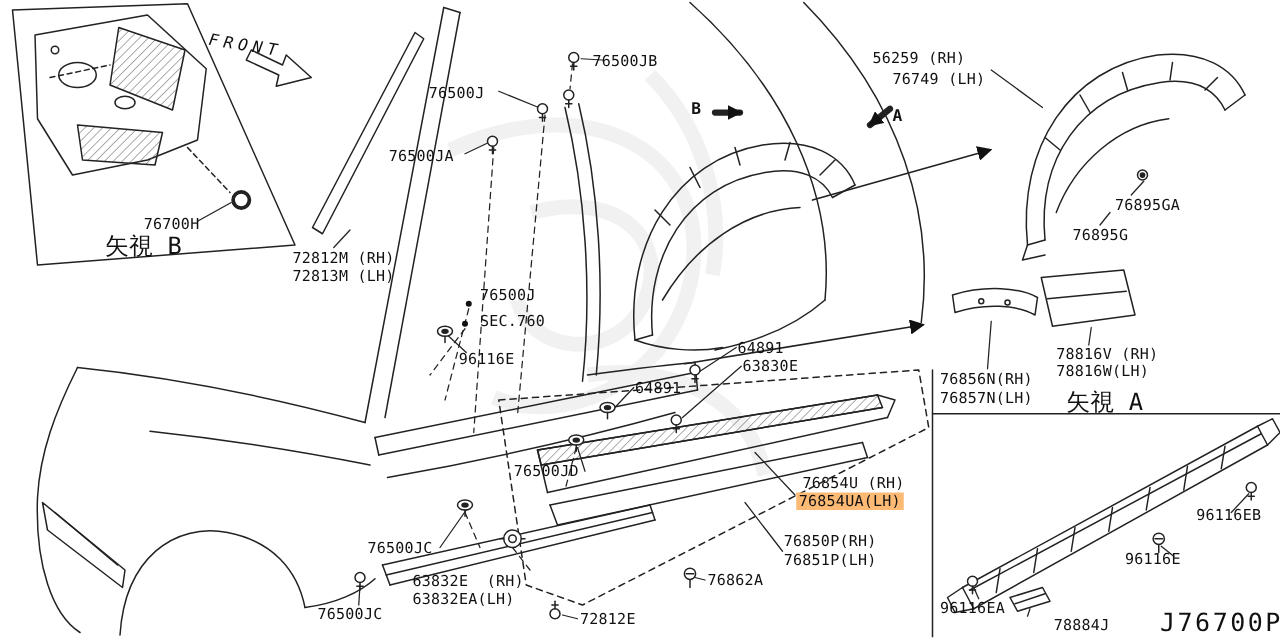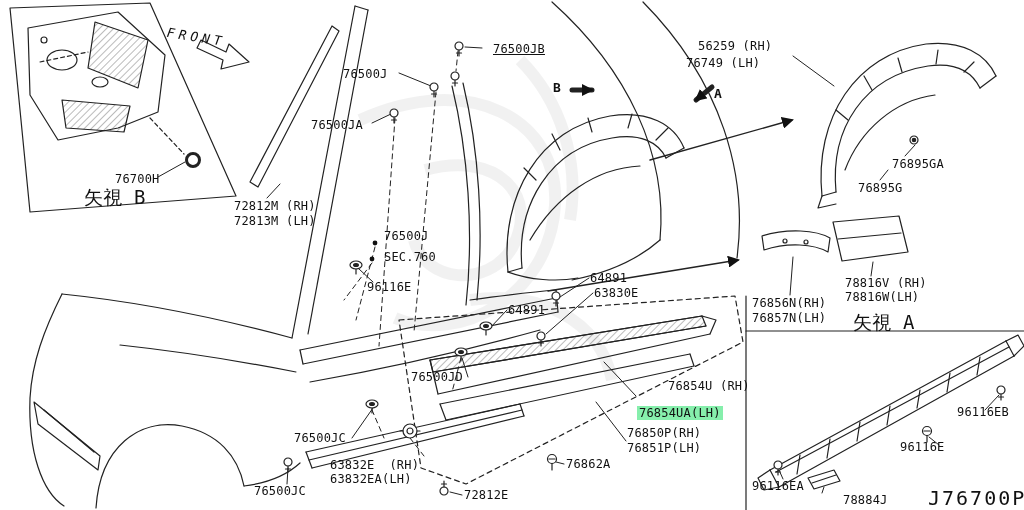--- a/index.html
+++ b/index.html
@@ -8,21 +8,21 @@
   #stage { position: relative; width: 1024px; height: 510px; background: #fff; overflow: hidden; }
   svg.art { position: absolute; left: 0; top: 0; }
   .lbl {
     position: absolute;
     font-size: 12px;
     line-height: 14px;
     white-space: pre;
     letter-spacing: 0.2px;
     color: #111;
   }
-  .lbl.hl { background: #86efac; padding: 0 2px; margin-top: 12px; }
+  .lbl.hl { background: #fdba74; padding: 0 2px; }
   .caption { font-size: 19px; }
   .front {
     font-style: italic;
     letter-spacing: 4px;
     font-size: 13px;
     transform: rotate(9deg);
     transform-origin: left top;
   }
   .marker { font-size: 13px; font-weight: bold; }
   .drawno { font-size: 20px; letter-spacing: 2px; }
@@ -268,44 +268,44 @@
         <use href="#fx-screw" transform="translate(927,431)"></use>
         <use href="#fx-clip" transform="translate(778,465)"></use>
       </g>
     </g>
   </svg>
 
   <div class="lbl front" style="left:168px; top:26px;">FRONT</div>
   <div class="lbl marker" style="left:553px; top:81px;">B</div>
   <div class="lbl marker" style="left:714px; top:87px;">A</div>
 
-  <div class="lbl" style="left:493px; top:42px;text-decoration:underline;">76500JB</div>
+  <div class="lbl" style="left:474px; top:42px;">76500JB</div>
   <div class="lbl" style="left:343px; top:67px;">76500J</div>
   <div class="lbl" style="left:311px; top:118px;">76500JA</div>
   <div class="lbl" style="left:698px; top:39px;">56259 (RH)</div>
-  <div class="lbl" style="left:686px; top:56px;">76749 (LH)</div>
+  <div class="lbl" style="left:714px; top:56px;">76749 (LH)</div>
   <div class="lbl" style="left:892px; top:157px;">76895GA</div>
   <div class="lbl" style="left:858px; top:181px;">76895G</div>
   <div class="lbl" style="left:115px; top:172px;">76700H</div>
   <div class="lbl caption" style="left:84px; top:190px;">矢視 B</div>
   <div class="lbl" style="left:234px; top:199px;">72812M (RH)</div>
   <div class="lbl" style="left:234px; top:214px;">72813M (LH)</div>
   <div class="lbl" style="left:384px; top:229px;">76500J</div>
   <div class="lbl" style="left:384px; top:250px;">SEC.760</div>
   <div class="lbl" style="left:367px; top:280px;">96116E</div>
   <div class="lbl" style="left:590px; top:271px;">64891</div>
   <div class="lbl" style="left:594px; top:286px;">63830E</div>
   <div class="lbl" style="left:508px; top:303px;">64891</div>
   <div class="lbl" style="left:845px; top:276px;">78816V (RH)</div>
   <div class="lbl" style="left:845px; top:290px;">78816W(LH)</div>
   <div class="lbl" style="left:752px; top:296px;">76856N(RH)</div>
   <div class="lbl" style="left:752px; top:311px;">76857N(LH)</div>
   <div class="lbl caption" style="left:853px; top:315px;">矢視 A</div>
   <div class="lbl" style="left:411px; top:370px;">76500JD</div>
-  <div class="lbl" style="left:668px; top:379px;">76854U (RH)</div>
+  <div class="lbl" style="left:642px; top:379px;">76854U (RH)</div>
   <div class="lbl hl" style="left:637px; top:394px;">76854UA(LH)</div>
   <div class="lbl" style="left:957px; top:405px;">96116EB</div>
   <div class="lbl" style="left:627px; top:426px;">76850P(RH)</div>
   <div class="lbl" style="left:627px; top:441px;">76851P(LH)</div>
   <div class="lbl" style="left:294px; top:431px;">76500JC</div>
   <div class="lbl" style="left:900px; top:440px;">96116E</div>
   <div class="lbl" style="left:330px; top:458px;">63832E  (RH)</div>
   <div class="lbl" style="left:566px; top:457px;">76862A</div>
   <div class="lbl" style="left:330px; top:472px;">63832EA(LH)</div>
   <div class="lbl" style="left:752px; top:479px;">96116EA</div>

